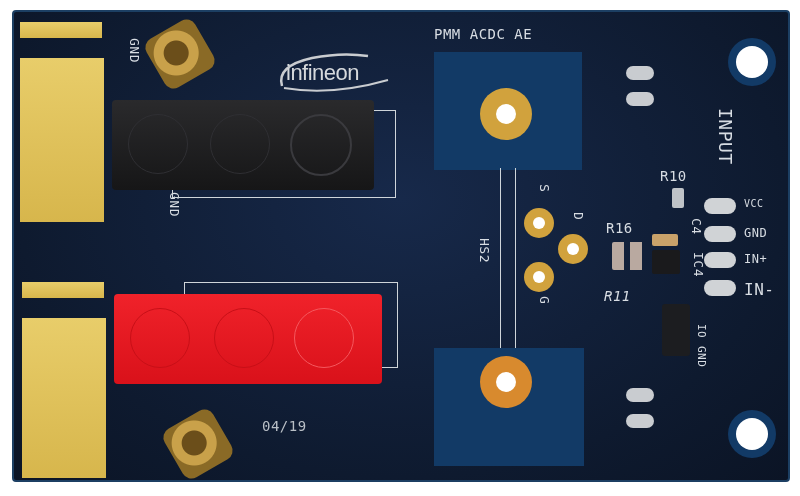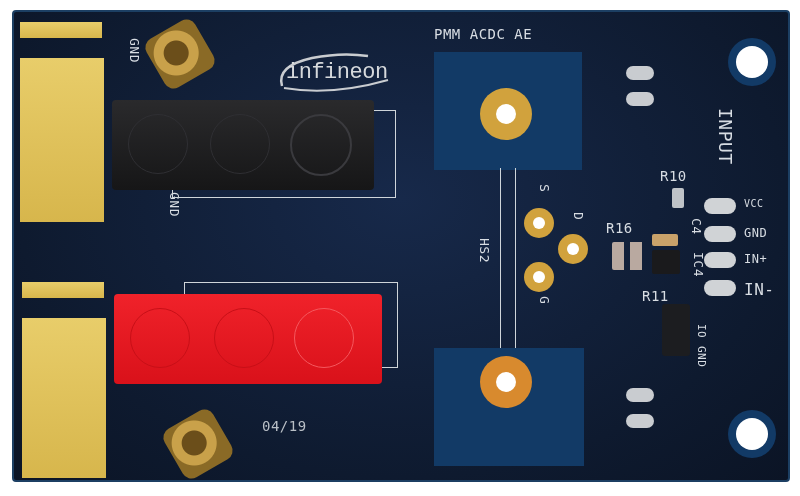--- a/index.html
+++ b/index.html
@@ -35,21 +35,21 @@
   <div class="silk vert" style="left:168px;top:180px;">GND</div>
 
   <div class="standoff" style="left:138px;top:14px;"></div>
   <div class="standoff" style="left:156px;top:404px;"></div>
 
   <div style="position:absolute;left:258px;top:38px;width:120px;height:48px;">
     <svg width="120" height="48" viewBox="0 0 120 48">
       <path d="M10 36 Q4 16 40 8 Q70 2 96 6" fill="none" stroke="#c9ccd0" stroke-width="2.5"></path>
       <path d="M12 38 Q60 46 116 30" fill="none" stroke="#c9ccd0" stroke-width="2"></path>
     </svg>
-    <div style="position:absolute;left:14px;top:10px;font-family:Liberation Mono, monospace;font-size:22px;color:#d6d9dc;letter-spacing:-0.5px;">infineon</div>
+    <div style="position:absolute;left:14px;top:10px;font-family:Liberation Sans, sans-serif;font-size:22px;color:#d6d9dc;letter-spacing:-0.5px;">infineon</div>
   </div>
 
   <div style="position:absolute;left:158px;top:98px;width:222px;height:86px;border:1px solid #cfd5da;"></div>
   <div class="banana" style="left:98px;top:88px;width:262px;background:linear-gradient(180deg,#2a2a2c,#161617);">
     <div class="circ" style="left:16px;border:1px solid #2f2f33;"></div>
     <div class="circ" style="left:98px;border:1px solid #2f2f33;"></div>
     <div class="circ" style="left:178px;border:2px solid #3a3a3e;"></div>
   </div>
 
   <div style="position:absolute;left:170px;top:270px;width:212px;height:84px;border:1px solid #cfd5da;"></div>
@@ -87,21 +87,21 @@
   <div class="hole" style="left:722px;top:406px;"></div>
 
   <div class="silk" style="left:646px;top:156px;font-size:14px;">R10</div>
   <div class="smd" style="left:658px;top:176px;width:12px;height:20px;"></div>
   <div class="silk" style="left:592px;top:208px;font-size:14px;">R16</div>
   <div class="smd" style="left:598px;top:230px;width:32px;height:28px;background:repeating-linear-gradient(90deg,#b9a9a0 0 12px,transparent 12px 18px);"></div>
   <div class="silk vert" style="left:690px;top:206px;">C4</div>
   <div class="smd" style="left:638px;top:222px;width:26px;height:12px;background:#c9a26a;"></div>
   <div class="silk vert" style="left:692px;top:240px;">IC4</div>
   <div class="smd" style="left:638px;top:238px;width:28px;height:24px;background:#1a1a1c;"></div>
-  <div class="silk" style="left:628px;top:276px;font-size:14px;">R11</div>
+  <div class="silk" style="left:590px;top:276px;font-size:14px;font-style:italic;">R11</div>
 
   <div style="position:absolute;left:648px;top:292px;width:28px;height:52px;background:#1c1d20;border-radius:3px;"></div>
   <div class="silk vert" style="left:694px;top:312px;font-size:11px;">IO</div>
   <div class="silk vert" style="left:694px;top:334px;font-size:11px;">GND</div>
 
   <div class="silk vert" style="left:722px;top:96px;font-size:18px;">INPUT</div>
   <div class="pin-oval" style="left:690px;top:186px;"></div>
   <div class="pin-oval" style="left:690px;top:214px;"></div>
   <div class="pin-oval" style="left:690px;top:240px;"></div>
   <div class="pin-oval" style="left:690px;top:268px;"></div>

